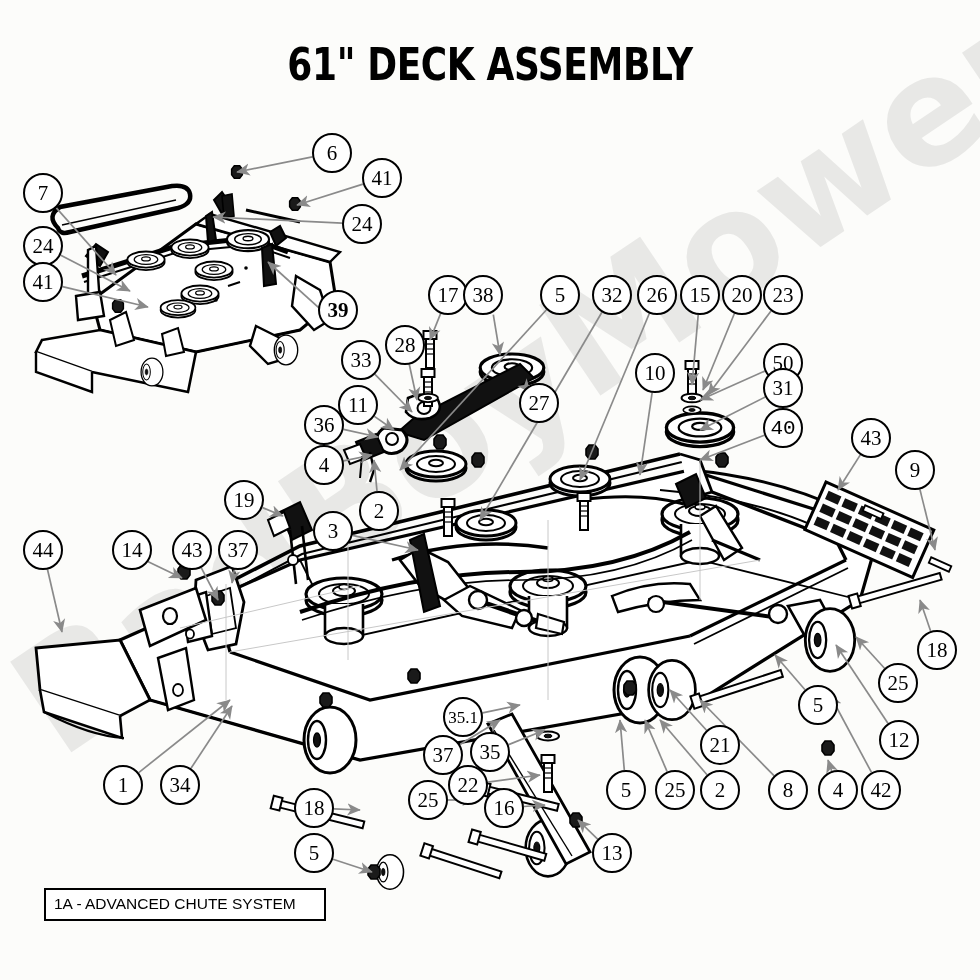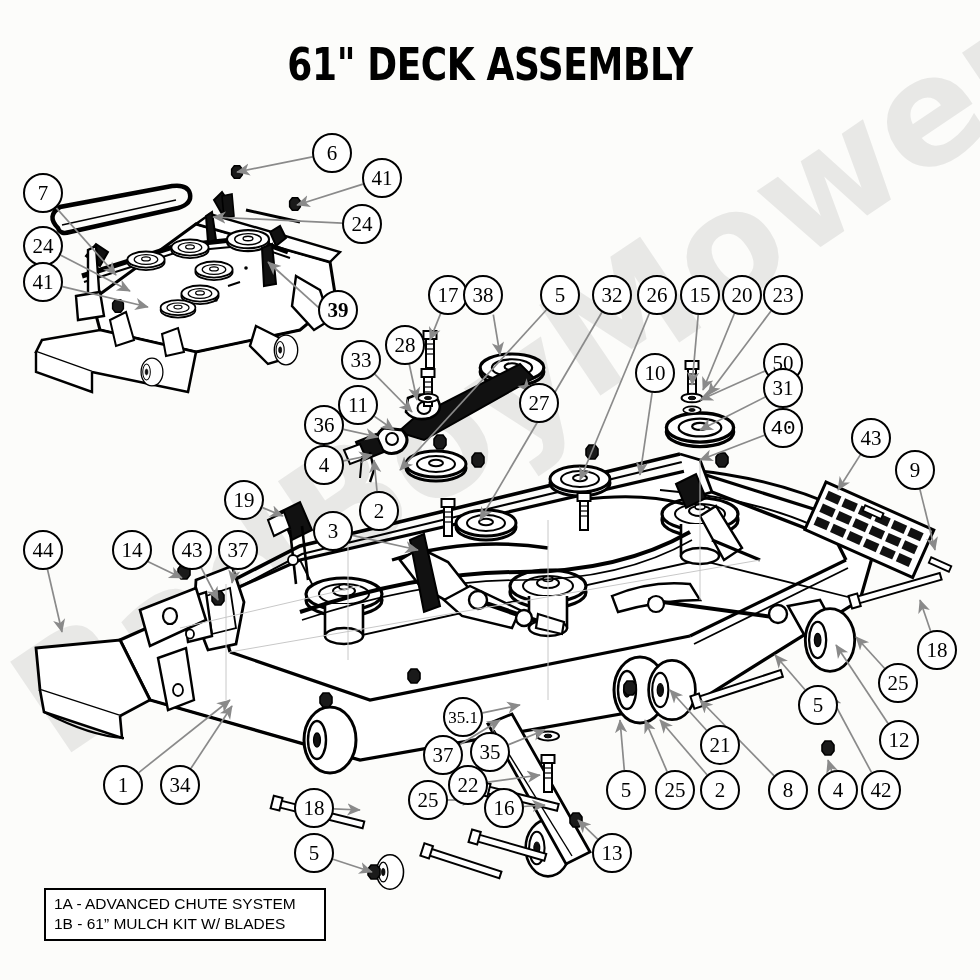--- a/index.html
+++ b/index.html
@@ -572,16 +572,15 @@
       <div class="cal" style="left: 408px; top: 780px; width: 40px; height: 40px;">25</div>
       <div class="cal" style="left: 484px; top: 788px; width: 40px; height: 40px;">16</div>
       <div class="cal" style="left: 294px; top: 788px; width: 40px; height: 40px;">18</div>
       <div class="cal" style="left: 294px; top: 833px; width: 40px; height: 40px;">5</div>
       <div class="cal" style="left: 103px; top: 765px; width: 40px; height: 40px;">1</div>
       <div class="cal" style="left: 160px; top: 765px; width: 40px; height: 40px;">34</div>
     </div>
 
   <div id="legend">
     <div class="ln">1A - ADVANCED CHUTE SYSTEM</div>
-    <div class="ln">1B - 61” MULCH KIT W/ BLADES</div>
   </div>
 
 </div>
 
 </body></html>

